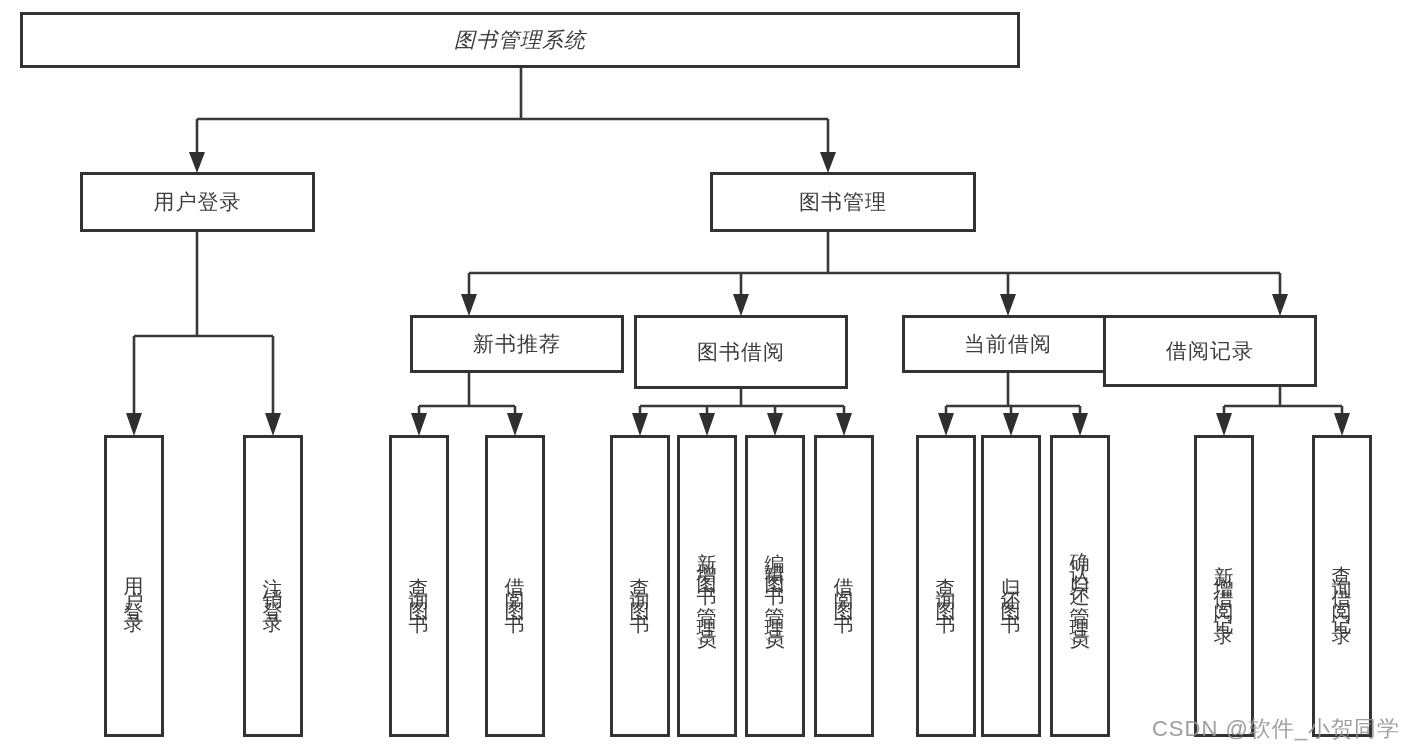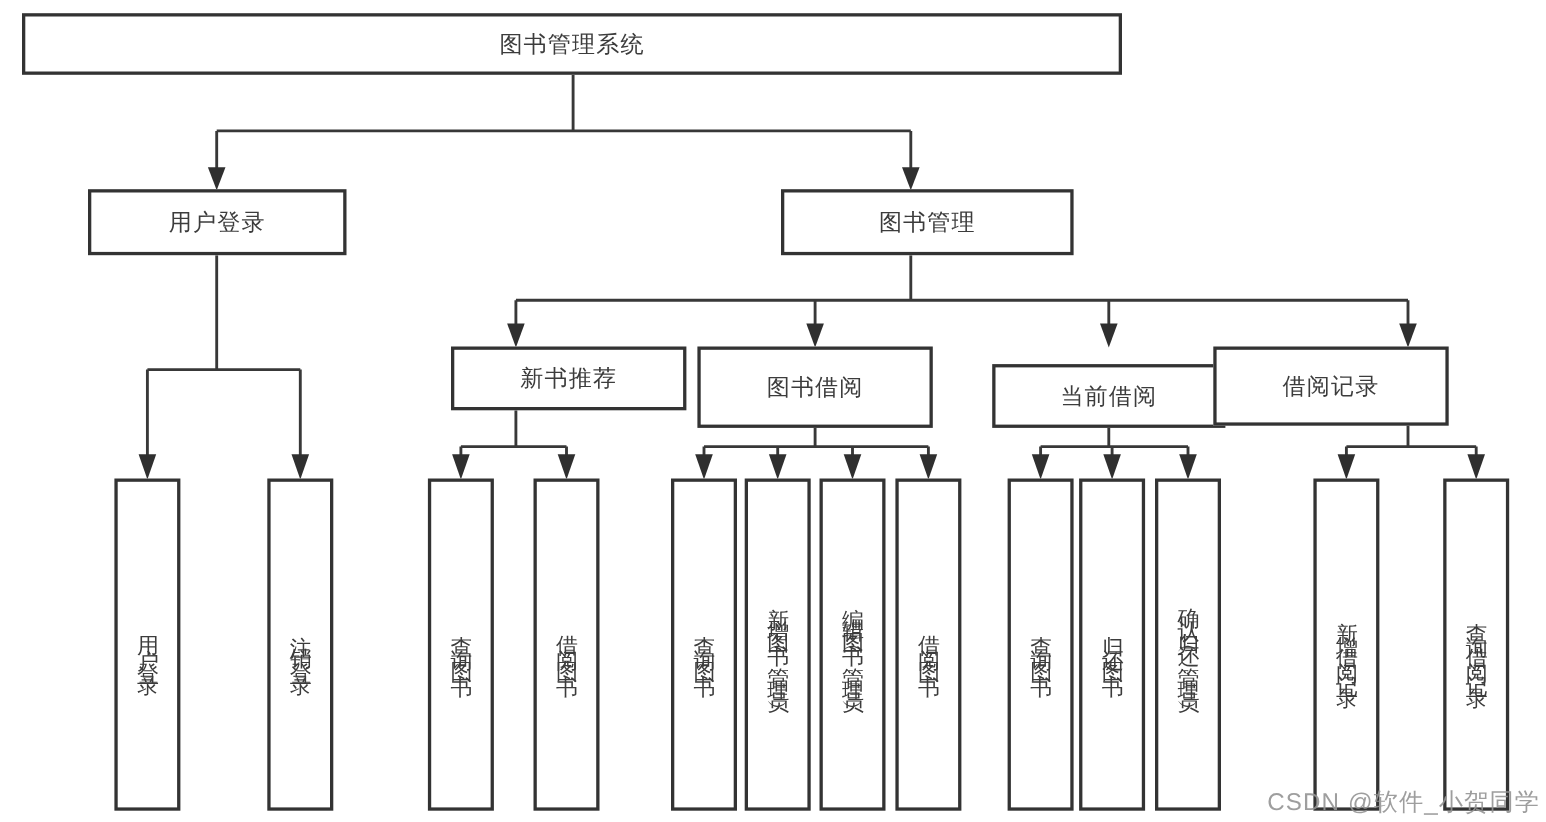--- a/index.html
+++ b/index.html
@@ -106,28 +106,28 @@
 
       <polygon points="938,413 954,413 946,436"></polygon>
       <polygon points="1003,413 1019,413 1011,436"></polygon>
       <polygon points="1072,413 1088,413 1080,436"></polygon>
 
       <polygon points="1216,413 1232,413 1224,436"></polygon>
       <polygon points="1334,413 1350,413 1342,436"></polygon>
     </g>
   </svg>
 
-  <div class="node" style="left:20px; top:12px; width:1000px; height:56px;">图书管理系统</div>
+  <div class="node" style="left:20px; top:12px; width:1000px; height:56px;font-style:italic;">图书管理系统</div>
 
   <div class="node" style="left:80px; top:172px; width:235px; height:60px;">用户登录</div>
   <div class="node" style="left:710px; top:172px; width:266px; height:60px;">图书管理</div>
 
   <div class="node" style="left:362px; top:315px; width:214px; height:58px;margin-left:48px;">新书推荐</div>
   <div class="node" style="left:634px; top:315px; width:214px; height:74px;">图书借阅</div>
-  <div class="node" style="left:902px; top:331px; width:212px; height:58px;text-align:right;">当前借阅</div>
+  <div class="node" style="left:902px; top:315px; width:212px; height:58px;text-align:right;">当前借阅</div>
   <div class="node" style="left:1103px; top:315px; width:214px; height:72px;">借阅记录</div>
 
   <div class="vnode" style="left:104px;">用户登录</div>
   <div class="vnode" style="left:243px;">注销登录</div>
 
   <div class="vnode" style="left:389px;">查询图书</div>
   <div class="vnode" style="left:485px;">借阅图书</div>
 
   <div class="vnode" style="left:610px;">查询图书</div>
   <div class="vnode long" style="left:677px;">新增图书（管理员）</div>

